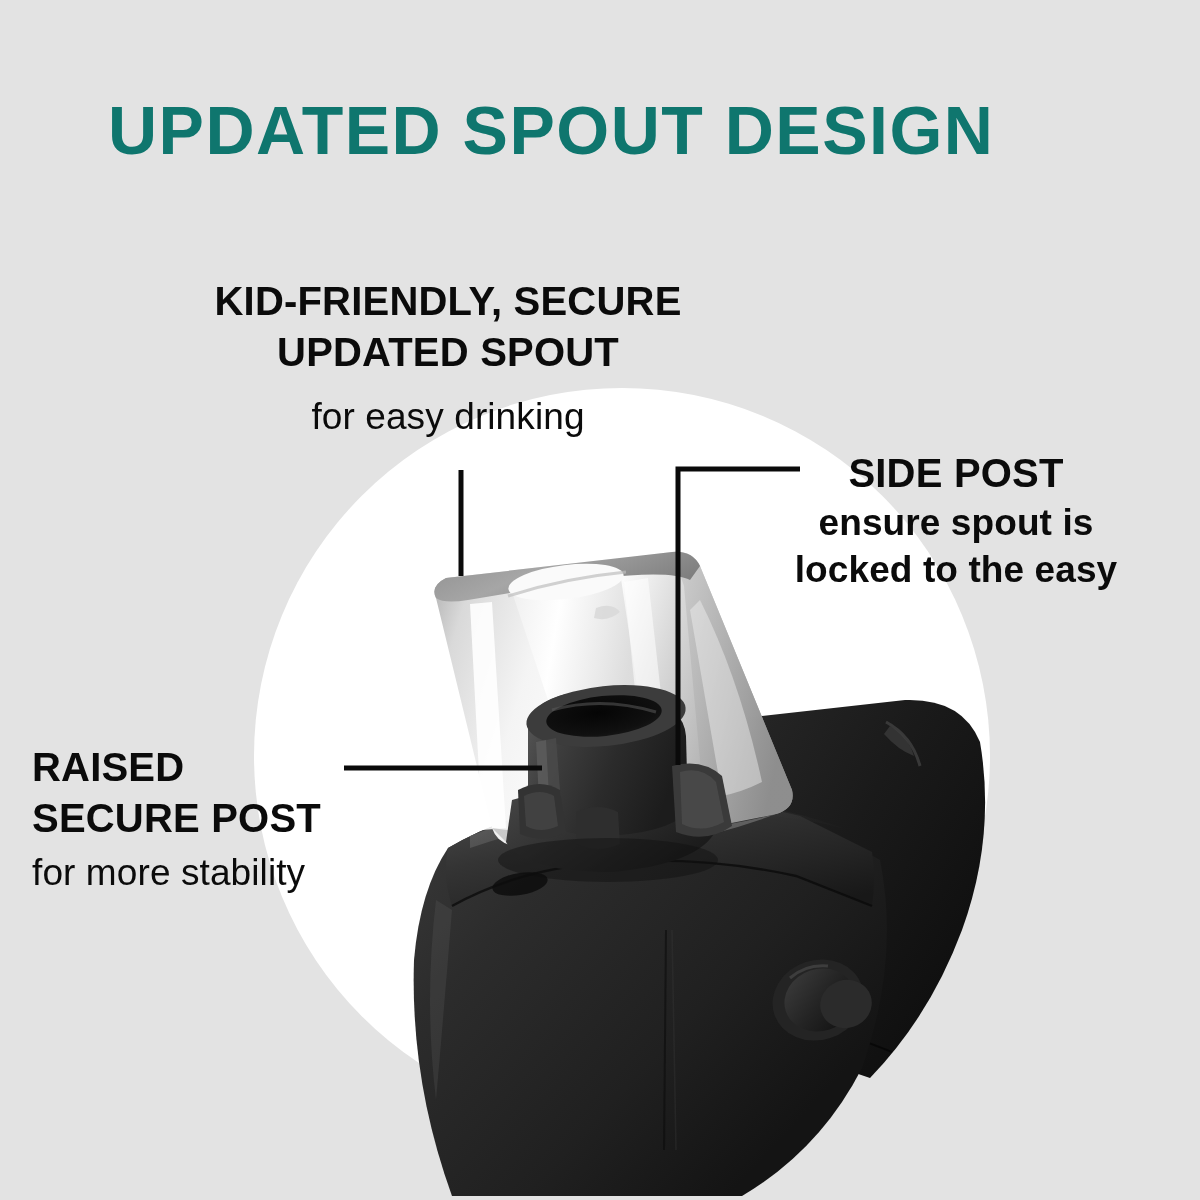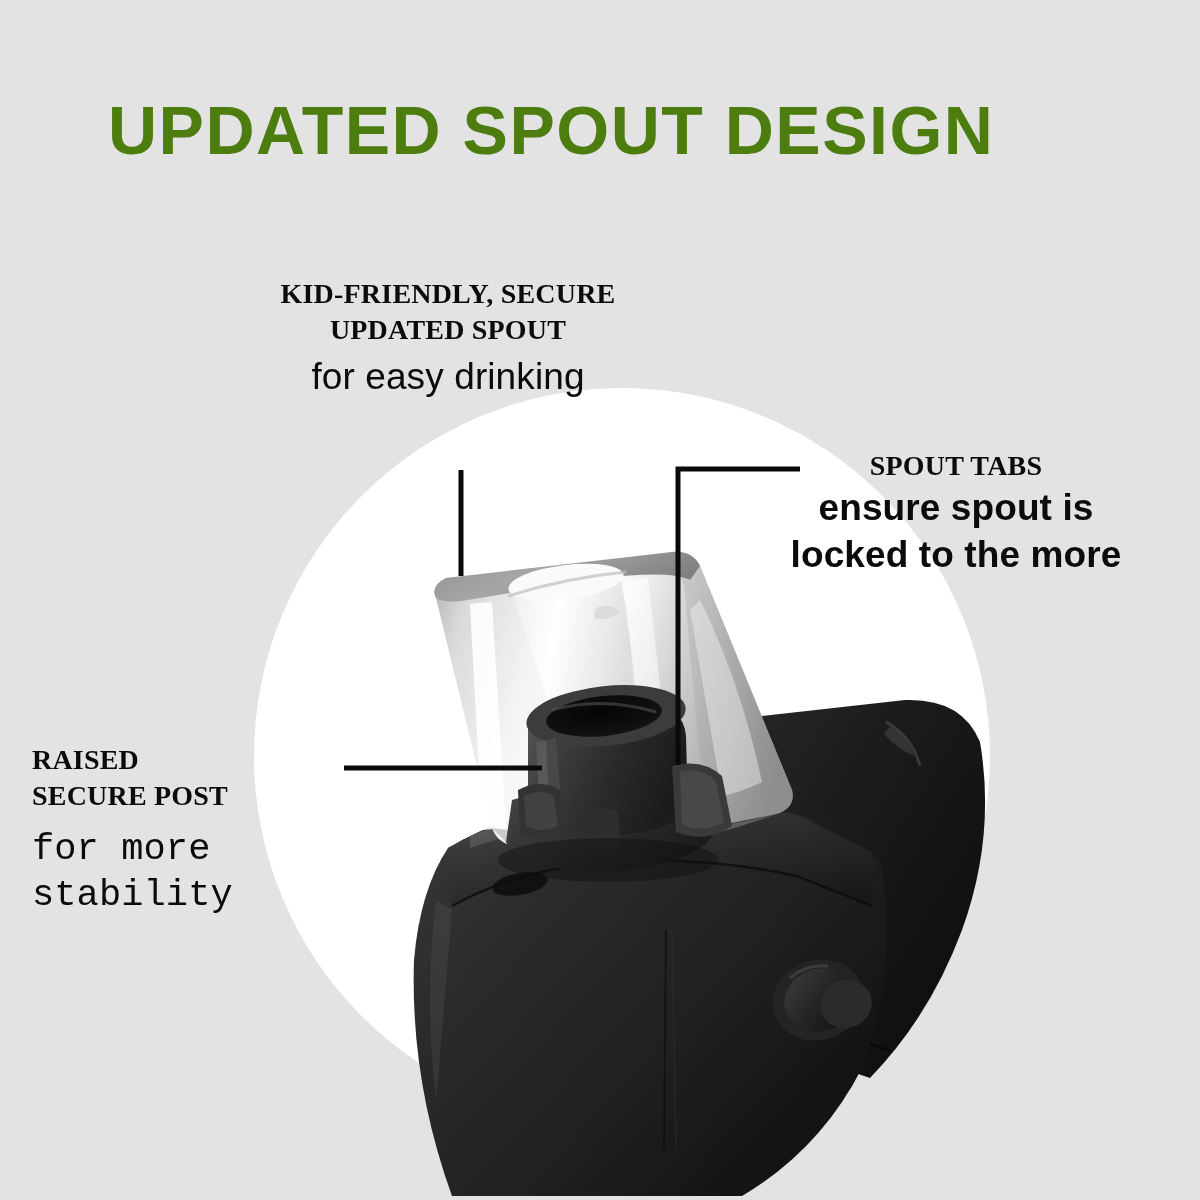--- a/index.html
+++ b/index.html
@@ -22,21 +22,21 @@
   }
 
   
   .title {
     position: absolute;
     left: 108px;
     top: 96px;
     font-size: 68px;
     font-weight: 800;
     letter-spacing: 1.5px;
-    color: #4d7c0f;
+    color: #0f766e;
     white-space: nowrap;
     line-height: 1;
   }
 
   
   .photo-stage {
     position: absolute;
     left: 0;
     top: 0;
     width: 1200px;
@@ -52,56 +52,55 @@
     display: block;
   }
 
   
   .callout {
     position: absolute;
     color: #0b0b0b;
   }
   .callout .headline {
     font-weight: 800;
-    font-size: 28px;
+    font-size: 40px;
     line-height: 1.28;
     letter-spacing: 0.2px;
-    font-family: Liberation Serif, serif;
   }
   .callout .subline {
     font-weight: 400;
     font-size: 37px;
     line-height: 1.25;
     letter-spacing: 0.1px;
   }
 
   #callout-spout {
     left: 142px;
     top: 276px;
     width: 620px;
     text-align: center;
   }
   #callout-spout .headline { width: 612px; }
-  #callout-spout .subline  { width: 612px; margin-top: 6px; }
+  #callout-spout .subline  { width: 612px; margin-top: 16px; }
 
   #callout-tabs {
     left: 756px;
     top: 448px;
     width: 400px;
     text-align: center;
   }
   #callout-tabs .subline { margin-top: 1px; font-weight: bold; }
 
   #callout-post {
     left: 32px;
     top: 742px;
     width: 400px;
     text-align: left;
   }
-  #callout-post .subline { margin-top: 12px; font-family: Liberation Mono, monospace; }
+  #callout-post .subline { margin-top: 6px; }
 
   
   .leader-layer {
     position: absolute;
     left: 0;
     top: 0;
     width: 1200px;
     height: 1200px;
     pointer-events: none;
   }
@@ -335,23 +334,23 @@
 
   <div class="title">UPDATED SPOUT DESIGN</div>
 
   <div class="callout" id="callout-spout">
     <div class="headline">KID-FRIENDLY, SECURE</div>
     <div class="headline">UPDATED SPOUT</div>
     <div class="subline">for easy drinking</div>
   </div>
 
   <div class="callout" id="callout-tabs">
-    <div class="headline">SPOUT TABS</div>
+    <div class="headline">SIDE POST</div>
     <div class="subline">ensure spout is</div>
-    <div class="subline">locked to the more</div>
+    <div class="subline">locked to the easy</div>
   </div>
 
   <div class="callout" id="callout-post">
     <div class="headline">RAISED</div>
     <div class="headline">SECURE POST</div>
     <div class="subline">for more stability</div>
   </div>
 
 </div>
 

